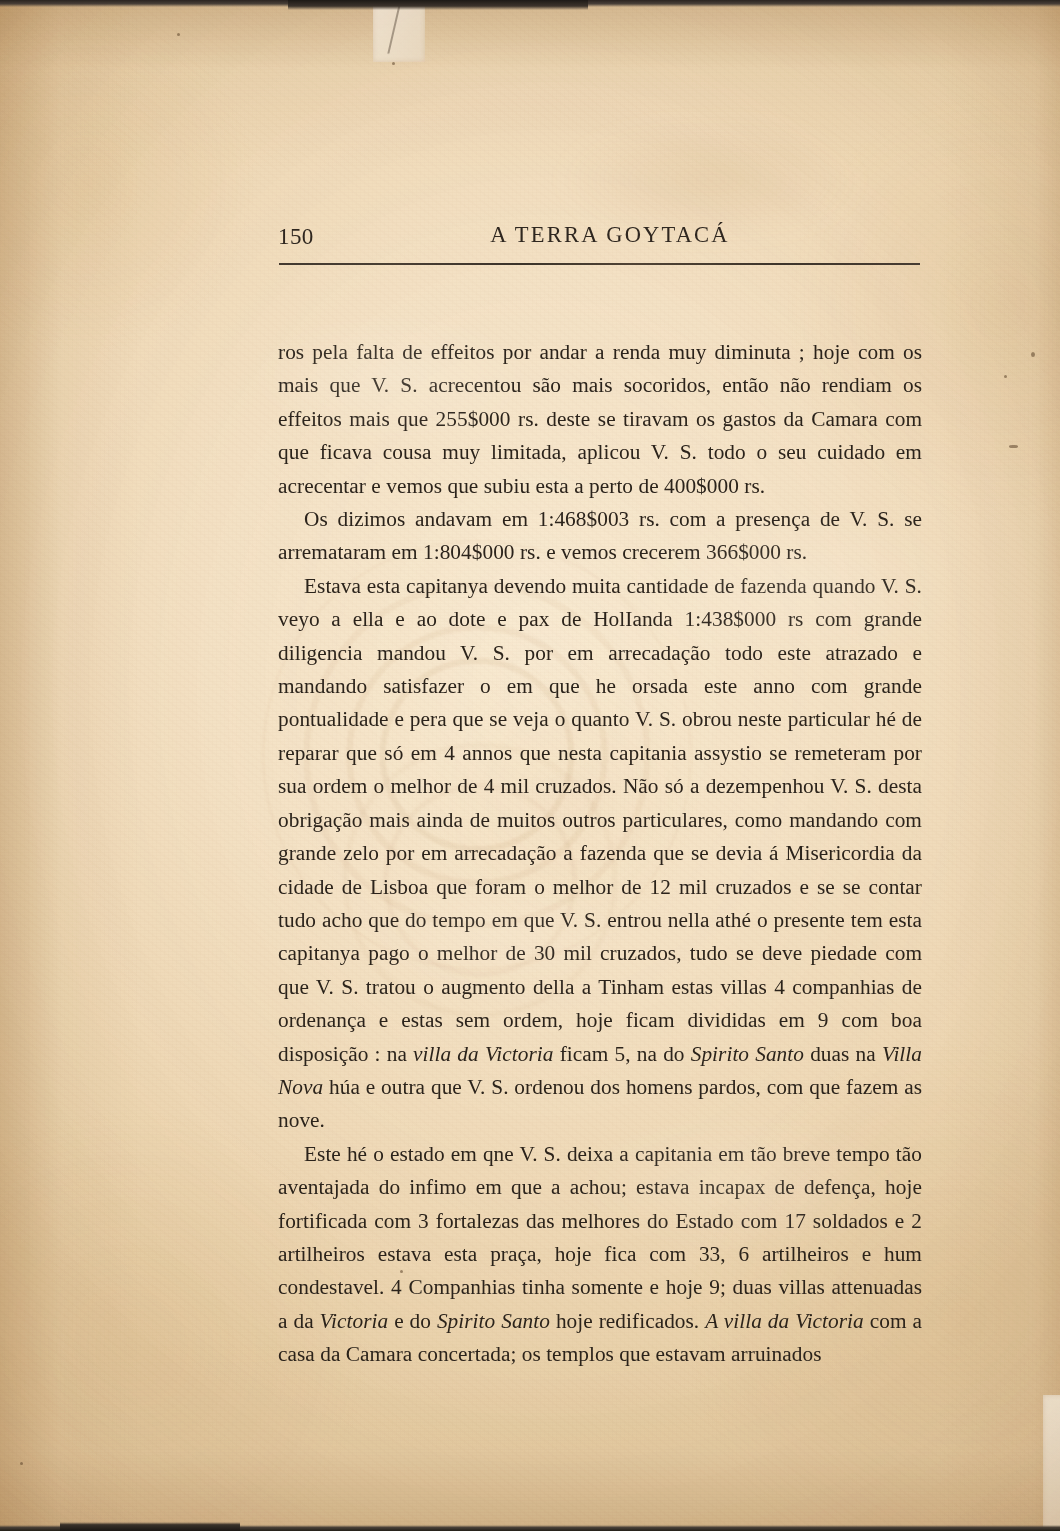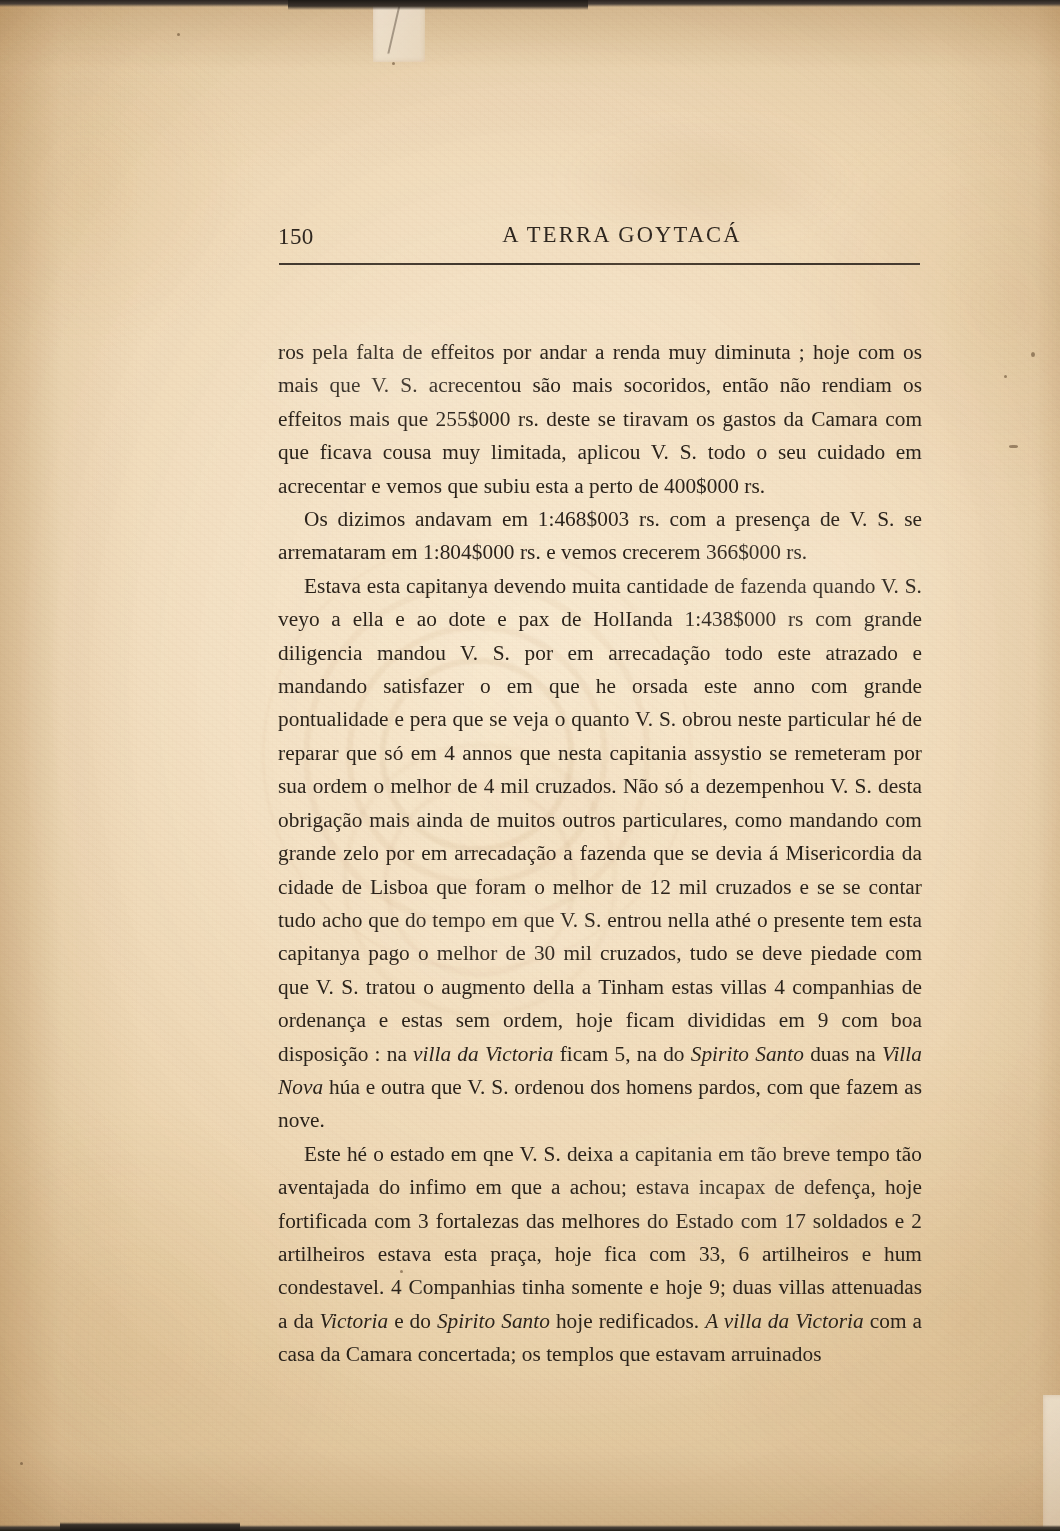--- a/index.html
+++ b/index.html
@@ -196,21 +196,21 @@
     letter-spacing: .4px;
   }
   .folio {
     position: absolute;
     left: 0;
     top: 2px;
     font-size: 23px;
   }
   .head-title {
     position: absolute;
-    left: 16px;
+    left: 4px;
     top: 0;
     width: 642px;
     text-align: center;
     font-size: 22.5px;
     letter-spacing: 2.2px;
     padding-left: 14px;
     box-sizing: border-box;
   }
 
   .rule {

